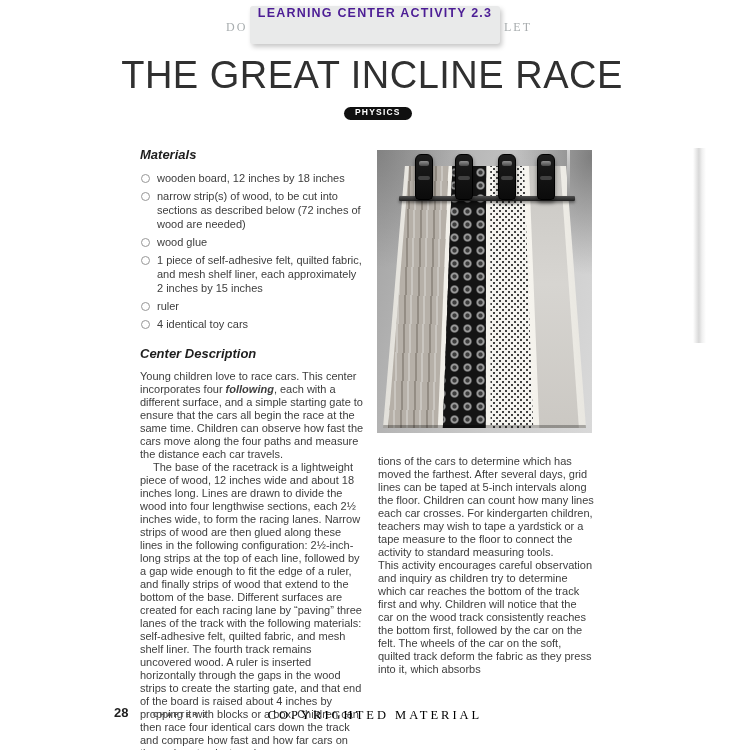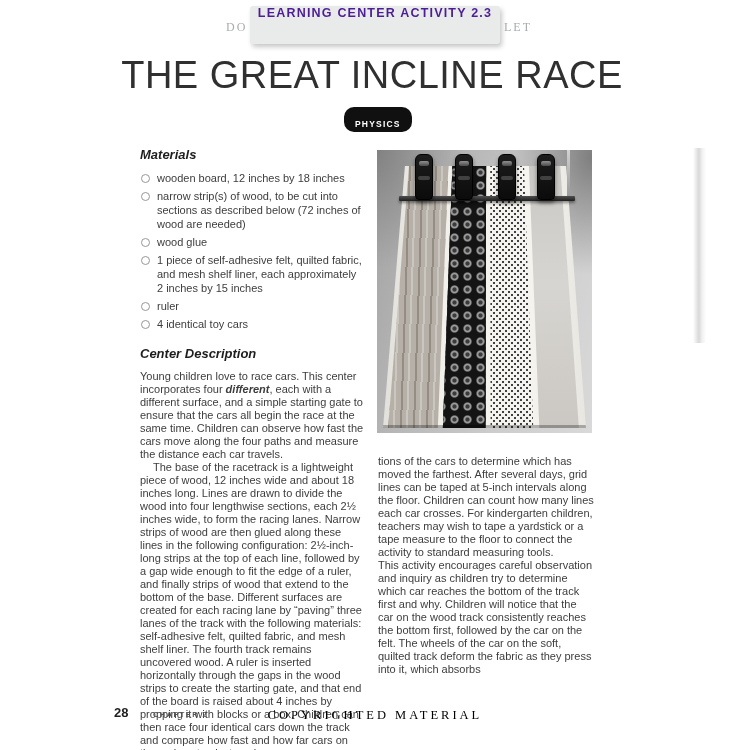--- a/index.html
+++ b/index.html
@@ -30,21 +30,21 @@
 
   
   .page-title {
     position:absolute; left:0; top:54px; width:744px; text-align:center;
     font-size:38px; font-weight:200; letter-spacing:.5px; color:#303030;
     white-space:nowrap;
   }
   .subject-badge {
     position:absolute; left:344px; top:107px;
     background:#101010; color:#ffffff; font-size:8.5px; font-weight:bold;
-    letter-spacing:1.2px; padding:12px 11px 3px; border-radius:10px; line-height:10px;
+    letter-spacing:1.2px; padding:0 11px 3px; border-radius:10px; line-height:10px;
   }
 
   
   .col-left  { position:absolute; left:140px; top:147px; width:224px; }
   .col-right { position:absolute; left:378px; top:455px; width:216px; }
   .sec-head {
     font-size:13px; font-weight:bold; font-style:italic; color:#1e1e1e;
     margin:0 0 9px 0;
   }
   .sec-head-2 { margin-top:15px; }
@@ -183,21 +183,21 @@
     <ul class="materials">
       <li>wooden board, 12 inches by 18 inches</li>
       <li>narrow strip(s) of wood, to be cut into sections as described below (72 inches of wood are needed)</li>
       <li>wood glue</li>
       <li>1 piece of self-adhesive felt, quilted fabric, and mesh shelf liner, each approximately 2 inches by 15 inches</li>
       <li>ruler</li>
       <li>4 identical toy cars</li>
     </ul>
 
     <h3 class="sec-head sec-head-2">Center Description</h3>
-    <p class="body-p"><span>Young children love to race cars. This center incorporates four </span><span class="bi">different</span><span>, each with a different surface, and a simple starting gate to ensure that the cars all begin the race at the same time. Children can observe how fast the cars move along the four paths and measure the distance each car travels.</span></p>
+    <p class="body-p"><span>Young children love to race cars. This center incorporates four </span><span class="bi">following</span><span>, each with a different surface, and a simple starting gate to ensure that the cars all begin the race at the same time. Children can observe how fast the cars move along the four paths and measure the distance each car travels.</span></p>
     <p class="body-p indent">The base of the racetrack is a lightweight piece of wood, 12 inches wide and about 18 inches long. Lines are drawn to divide the wood into four lengthwise sections, each 2½ inches wide, to form the racing lanes. Narrow strips of wood are then glued along these lines in the following configuration: 2½-inch-long strips at the top of each line, followed by a gap wide enough to fit the edge of a ruler, and finally strips of wood that extend to the bottom of the base. Different surfaces are created for each racing lane by “paving” three lanes of the track with the following materials: self-adhesive felt, quilted fabric, and mesh shelf liner. The fourth track remains uncovered wood. A ruler is inserted horizontally through the gaps in the wood strips to create the starting gate, and that end of the board is raised about 4 inches by propping it with blocks or a box. Children can then race four identical cars down the track and compare how fast and how far cars on the various tracks travel.</p>
 
   </div>
 
   <div class="photo">
     <div class="board">
       <div class="lane lane-wood"></div>
       <div class="lane lane-quilt"></div>
       <div class="lane lane-mesh"></div>
       <div class="lane lane-felt"></div>

